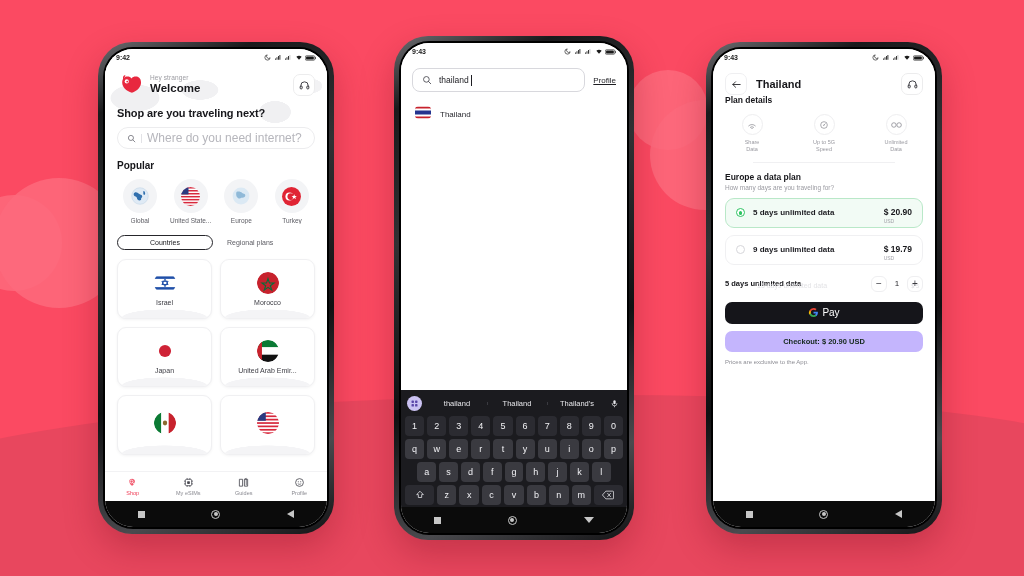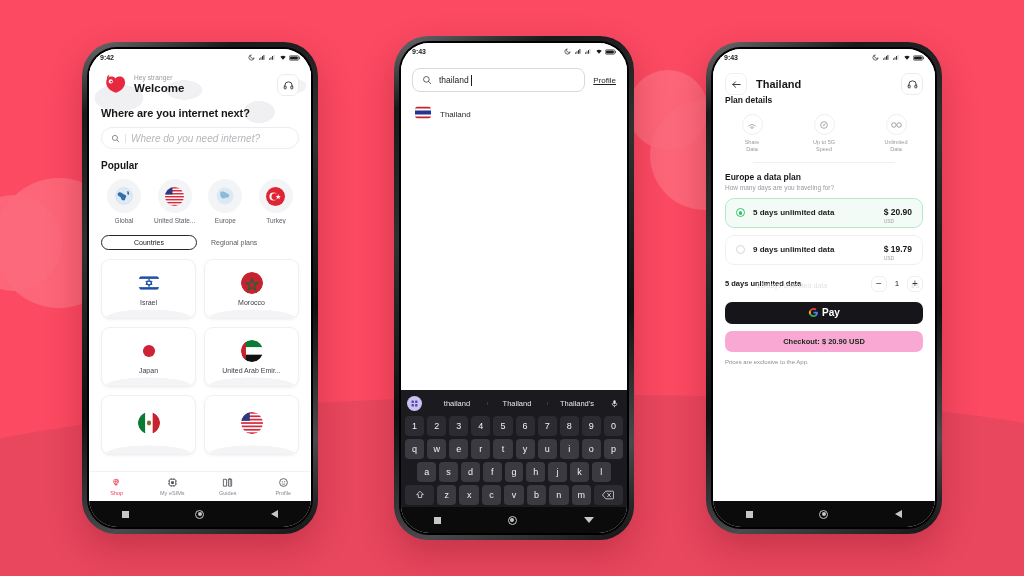--- a/index.html
+++ b/index.html
@@ -51,21 +51,21 @@
   .screen {
     width: 100%; height: 100%;
     border-radius: 28px;
     background: #fff;
     overflow: hidden;
     position: relative;
     display: flex;
     flex-direction: column;
   }
 
-  #phone-1 { left: 82px;  top: 42px;  width: 236px; height: 492px; }
+  #phone-1 { left: 98px;  top: 42px;  width: 236px; height: 492px; }
   #phone-2 { left: 394px; top: 36px;  width: 240px; height: 504px; }
   #phone-3 { left: 706px; top: 42px;  width: 236px; height: 492px; }
 
   
   .statusbar {
     height: 17px;
     display: flex; align-items: center; justify-content: space-between;
     padding: 0 11px;
     font-size: 7px; color: #1b1b1b; font-weight: 700;
     flex: 0 0 auto;
@@ -110,21 +110,21 @@
     border: 1px solid #ececed; background:#fff;
     display:flex; align-items:center; justify-content:center;
     margin-left: auto; flex: 0 0 auto;
   }
   .p1-q { font-size: 11px; font-weight: 700; color: #17171b; margin-top: 9px; letter-spacing:-.1px;}
   .p1-search {
     margin-top: 8px; height: 22px; border-radius: 12px;
     border: 1px solid #ececee; background:#fff;
     display:flex; align-items:center; gap:5px; padding: 0 9px;
   }
-  .p1-search-ph { font-size: 10px; color: #b6b6bc; font-style: italic; }
+  .p1-search-ph { font-size: 12px; color: #b6b6bc; }
   .p1-divider { width:1px; height:9px; background:#e2e2e6; }
   .p1-sec { font-size: 10px; font-weight: 700; color: #17171b; margin-top: 11px; }
 
   .pop-row { display: flex; justify-content: space-between; margin-top: 8px; }
   .pop-item { width: 46px; display:flex; flex-direction:column; align-items:center; gap:4px; }
   .pop-circ {
     width: 34px; height: 34px; border-radius: 50%;
     background: #f3f4f6; display:flex; align-items:center; justify-content:center;
     overflow:hidden;
   }
@@ -242,23 +242,23 @@
   .qty-ctrl { margin-left:auto; display:flex; align-items:center; gap:6px; }
   .qbtn { width:16px;height:16px;border-radius:6px;border:1px solid #efeff1;background:#fff;
           display:flex;align-items:center;justify-content:center;font-size:10px;color:#3a3a40;}
   .qnum { font-size:8px; color:#2a2a30; min-width:8px; text-align:center; }
   .qghost2 { position:absolute; right: 4px; top: 9px; font-size:5.5px; color:#dcdce0; }
 
   .gpay {
     margin-top: 8px; height: 22px; border-radius: 7px; background:#15151a;
     display:flex;align-items:center;justify-content:center; gap:3px;
   }
-  .gpay-text { color:#fff; font-size:10px; font-weight:700; }
+  .gpay-text { color:#fff; font-size:10px; font-weight:400; }
   .checkout {
-    margin-top: 7px; height: 21px; border-radius: 7px; background:#f9a8d4;
+    margin-top: 7px; height: 21px; border-radius: 7px; background:#c4b5fd;
     display:flex;align-items:center;justify-content:center;
     font-size: 7.5px; font-weight: 700; color:#14281b;
   }
   .p3-note { font-size: 6px; color:#8e8e95; margin-top: 7px; }
 </style>
 </head>
 <body>
 
 <div class="bg">
   <div class="bg-cloud cloud-a"></div>
@@ -315,21 +315,21 @@
         </div>
         <div class="icon-btn">
           <svg width="11" height="11" viewBox="0 0 24 24">
                   <path d="M4 14v-2a8 8 0 0 1 16 0v2" fill="none" stroke="#2a2a30" stroke-width="1.9" stroke-linecap="round"></path>
                   <rect x="2.5" y="13" width="4.5" height="6.5" rx="2" fill="none" stroke="#2a2a30" stroke-width="1.9"></rect>
                   <rect x="17" y="13" width="4.5" height="6.5" rx="2" fill="none" stroke="#2a2a30" stroke-width="1.9"></rect>
                 </svg>
         </div>
       </div>
 
-      <div class="p1-q">Where are you internet next?</div>
+      <div class="p1-q">Shop are you traveling next?</div>
 
       <div class="p1-search">
         <svg width="9" height="9" viewBox="0 0 24 24">
                 <circle cx="10.5" cy="10.5" r="6.8" fill="none" stroke="#6d6d75" stroke-width="2.1"></circle>
                 <path d="M15.6 15.6L21 21" stroke="#6d6d75" stroke-width="2.1" stroke-linecap="round"></path>
               </svg>
         <span class="p1-divider"></span>
         <span class="p1-search-ph">Where do you need internet?</span>
       </div>
 

